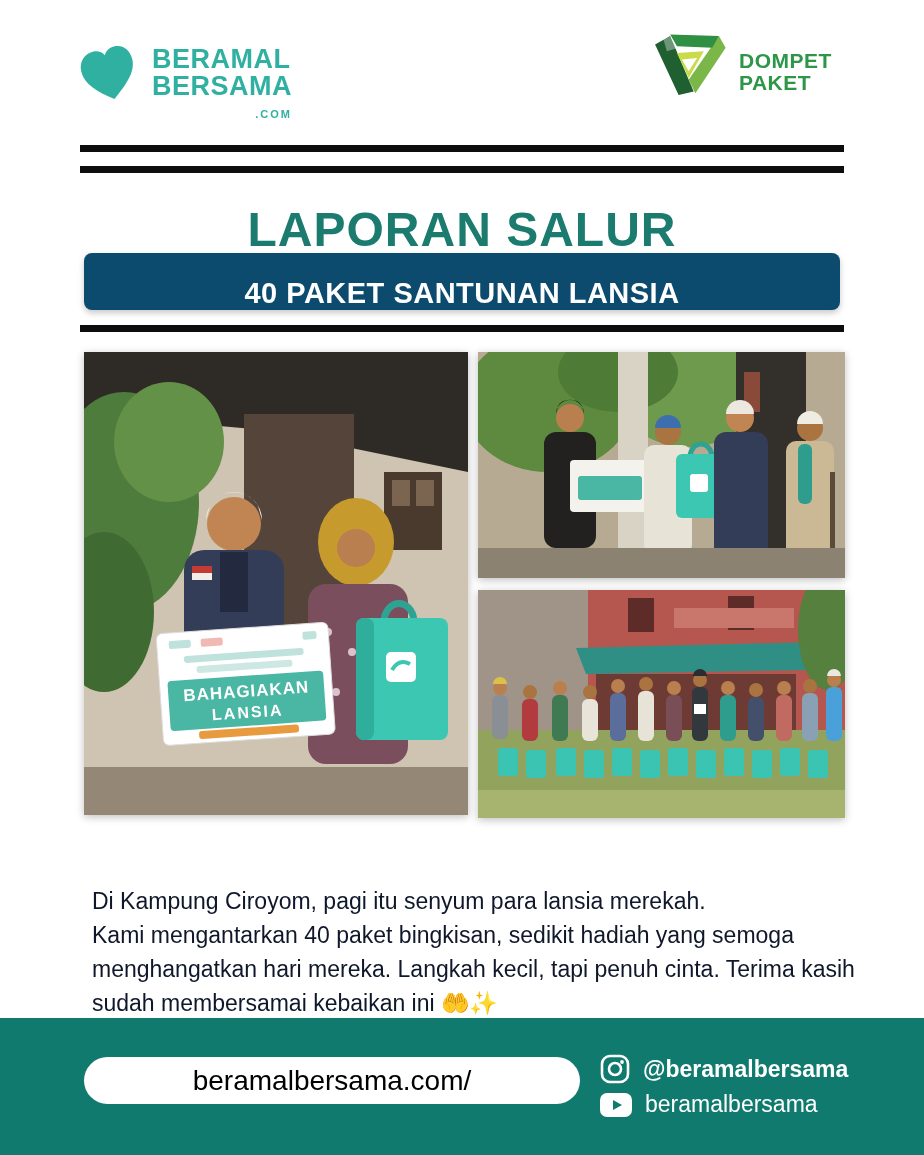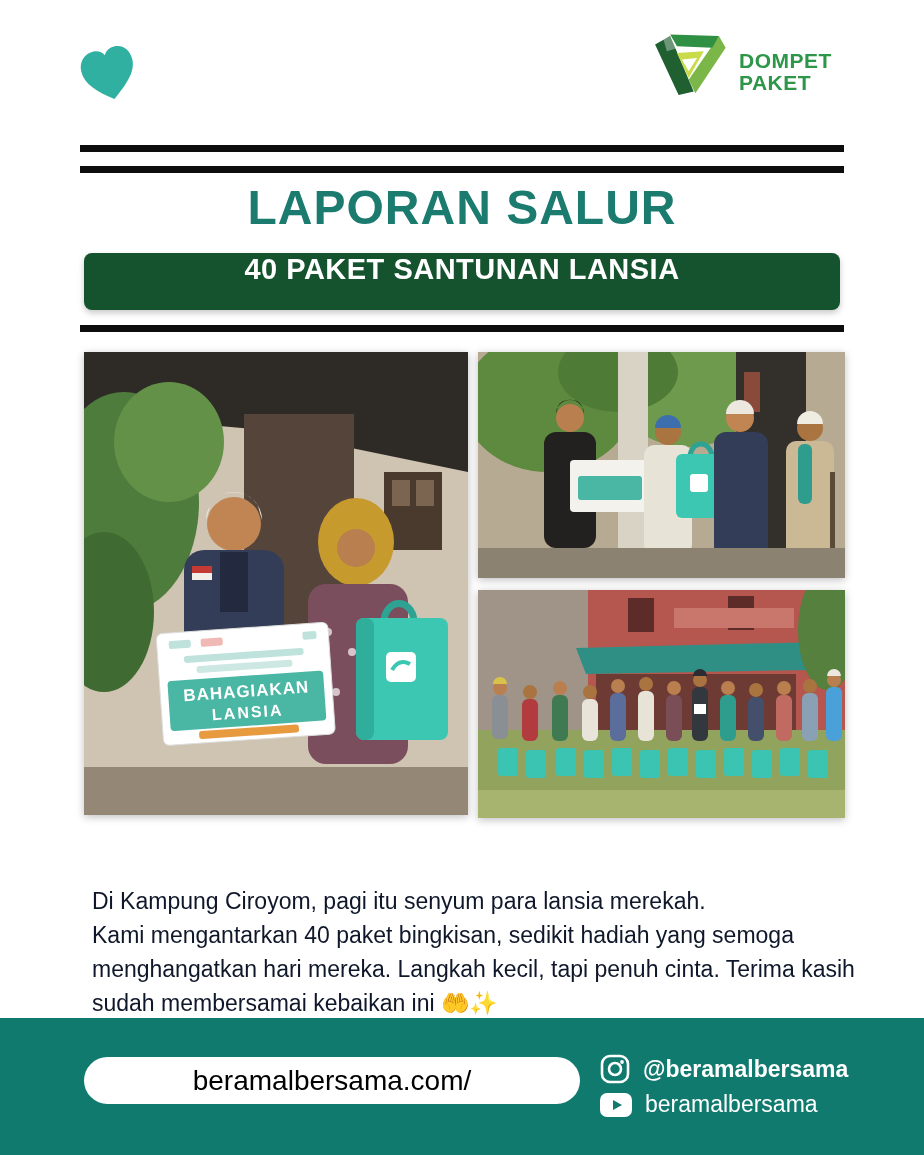--- a/index.html
+++ b/index.html
@@ -20,26 +20,26 @@
   .logo-dompet { position:absolute; left:645px; top:26px; display:flex; align-items:flex-start; }
   .logo-dompet svg { width:84px; height:84px; }
   .logo-dompet-text { margin-left:10px; margin-top:24px; color:#2e9648; font-weight:700;
     font-size:21px; line-height:22px; letter-spacing:0.5px; }
 
   
   .rule { position:absolute; left:80px; width:764px; height:7px; background:#0d0d0d; }
   .rule.r1 { top:145px; } .rule.r2 { top:166px; } .rule.r3 { top:325px; }
 
   
-  .main-title { position:absolute; left:0; top:180px; width:100%; text-align:center;
+  .main-title { position:absolute; left:0; top:202px; width:100%; text-align:center;
     color:#1a7b6e; font-size:48px; font-weight:800; letter-spacing:1px; }
 
   .banner { position:absolute; left:84px; top:253px; width:756px; height:57px;
-    background:#14532d; border-radius:8px; box-shadow:0 3px 6px rgba(0,0,0,0.22);
-    display:flex; align-items:flex-start; justify-content:center; }
+    background:#0c4a6e; border-radius:8px; box-shadow:0 3px 6px rgba(0,0,0,0.22);
+    display:flex; align-items:flex-end; justify-content:center; }
   .banner span { color:#ffffff; font-size:29px; font-weight:800; letter-spacing:0.5px; }
 
   
   .photo { position:absolute; box-shadow:0 2px 8px rgba(0,0,0,0.25); overflow:hidden; background:#777; }
   .photo svg { display:block; width:100%; height:100%; }
   .ph-left   { left:84px;  top:352px; width:384px; height:463px; }
   .ph-rt     { left:478px; top:352px; width:367px; height:226px; }
   .ph-rb     { left:478px; top:590px; width:367px; height:228px; }
 
   
@@ -67,20 +67,25 @@
 <body>
 
 <div class="page">
 
   <div class="logo-beramal">
     <svg viewBox="0 0 100 100" aria-hidden="true">
       <g transform="rotate(-14 50 50)">
         <path fill="#2fb0a1" d="M50 92 C26 74 10 58 10 38 C10 22 22 12 35 12 C43 12 49 16 52 22 C55 16 61 12 69 12 C82 12 92 22 92 38 C92 58 74 74 50 92 Z"></path>
       </g>
     </svg>
+    <div class="logo-beramal-text">
+      <span>BERAMAL</span><br>
+      <span>BERSAMA</span>
+      <span class="com">.COM</span>
+    </div>
   </div>
 
   <div class="logo-dompet">
     <svg viewBox="0 0 100 100" aria-hidden="true">
       <polygon points="12,22 30,12 58,78 40,82" fill="#1f5f30"></polygon>
       <polygon points="22,16 34,11 40,26 26,30" fill="#fff" opacity="0.35"></polygon>
       <polygon points="88,12 96,26 60,80 52,64" fill="#7ab648"></polygon>
       <polygon points="30,10 88,12 80,26 38,24" fill="#2f8f43"></polygon>
       <polygon points="38,32 70,30 52,62" fill="#cadb4a"></polygon>
       <polygon points="44,40 62,38 52,54" fill="#ffffff"></polygon>

